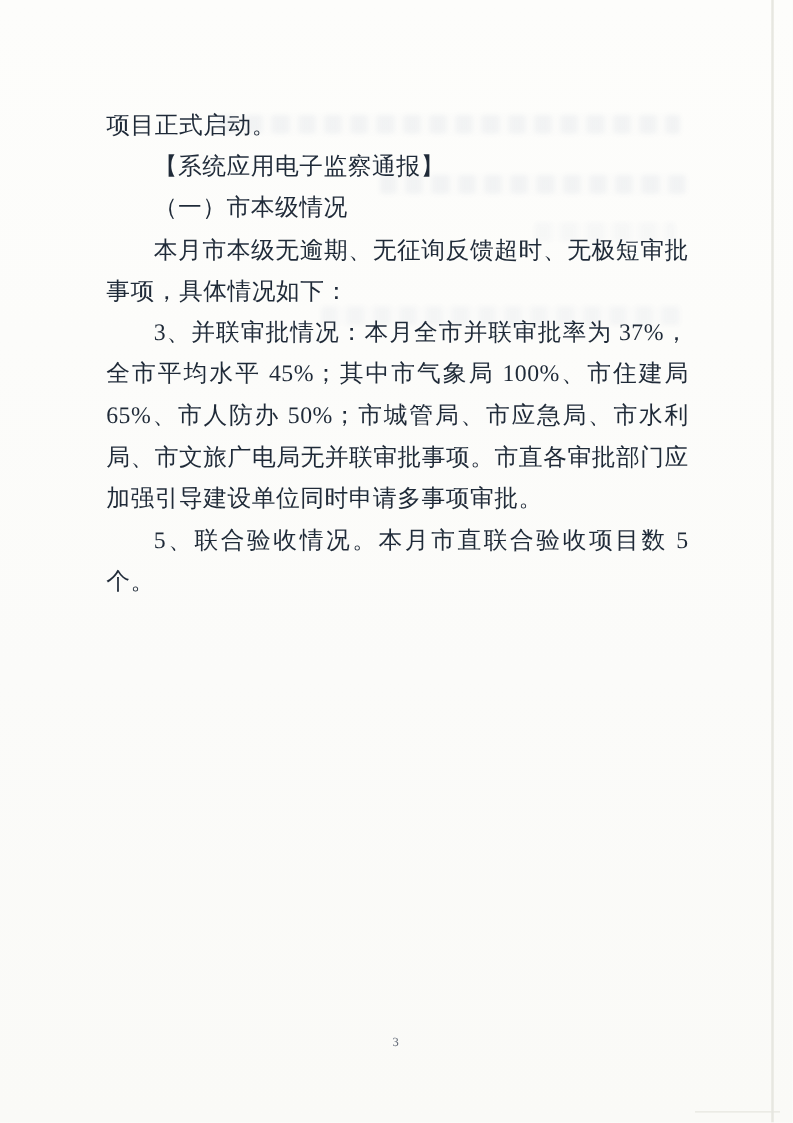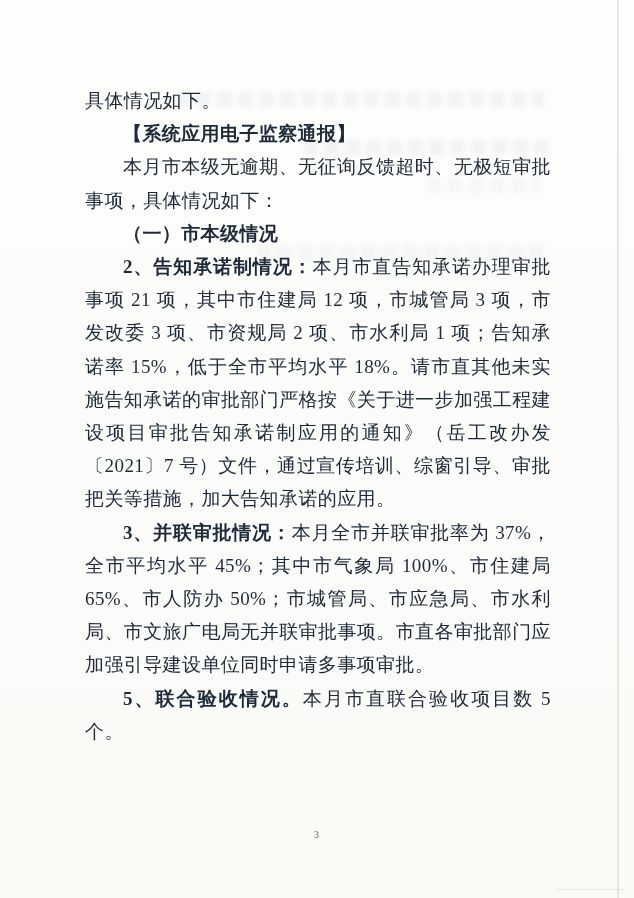--- a/index.html
+++ b/index.html
@@ -37,49 +37,48 @@
     background:#e6e6e0;
   }
   .content {
     position:absolute; left:85px; top:84px; width:466px;
     color:#1f2a38;
     font-size:19px; line-height:33.2px;
     text-align:justify;
   }
   .content p { margin:0; text-indent:2em; letter-spacing:0.4px; }
   .content p.no-indent { text-indent:0; }
-  .lead { font-weight:bold; }
+  .lead { font-weight:normal; }
   .footer-page-number {
     position:absolute; left:0; right:0; top:829px;
     text-align:center;
     font-size:10px; color:#5d6573; letter-spacing:1px;
   }
 </style>
 </head>
 <body>
 
 <div class="page">
 
   <div class="ghost ghost1"></div>
   <div class="ghost ghost2"></div>
   <div class="ghost ghost3"></div>
   <div class="ghost ghost4"></div>
 
   <div class="content">
 
-    <p class="no-indent"><span class="lead"></span><span>具体情况如下。</span></p>
+    <p class="no-indent"><span class="lead"></span><span>项目正式启动。</span></p>
 
     <p><span class="lead">【系统应用电子监察通报】</span><span></span></p>
 
+    <p><span class="lead">（一）市本级情况</span><span></span></p>
+
     <p><span class="lead"></span><span>本月市本级无逾期、无征询反馈超时、无极短审批事项，具体情况如下：</span></p>
 
-    <p><span class="lead">（一）市本级情况</span><span></span></p>
 
-
-    <p><span class="lead">2、告知承诺制情况：</span><span>本月市直告知承诺办理审批事项 21 项，其中市住建局 12 项，市城管局 3 项，市发改委 3 项、市资规局 2 项、市水利局 1 项；告知承诺率 15%，低于全市平均水平 18%。请市直其他未实施告知承诺的审批部门严格按《关于进一步加强工程建设项目审批告知承诺制应用的通知》（岳工改办发〔2021〕7 号）文件，通过宣传培训、综窗引导、审批把关等措施，加大告知承诺的应用。</span></p>
 
     <p><span class="lead">3、并联审批情况：</span><span>本月全市并联审批率为 37%，全市平均水平 45%；其中市气象局 100%、市住建局 65%、市人防办 50%；市城管局、市应急局、市水利局、市文旅广电局无并联审批事项。市直各审批部门应加强引导建设单位同时申请多事项审批。</span></p>
 
 
     <p><span class="lead">5、联合验收情况。</span><span>本月市直联合验收项目数 5 个。</span></p>
 
   </div>
 
   <div class="footer-page-number">3</div>
 

